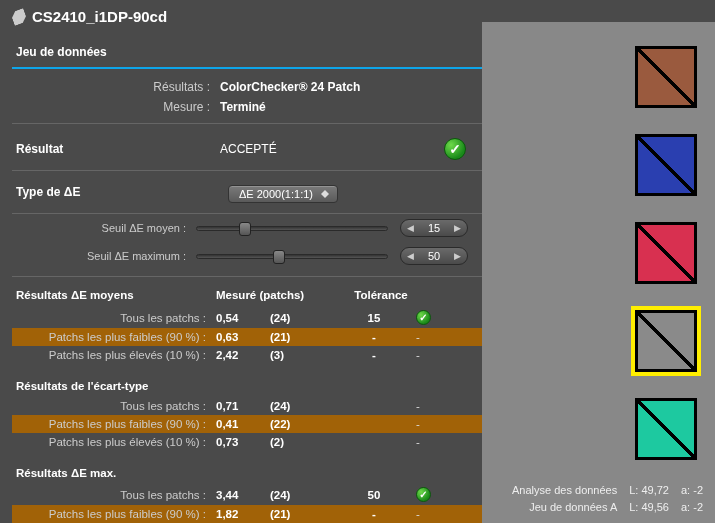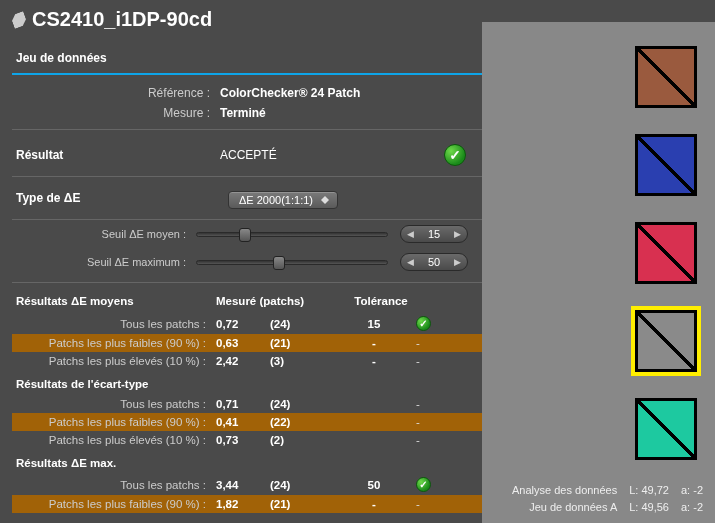--- a/index.html
+++ b/index.html
@@ -21,21 +21,21 @@
     flex: 1;
     background: #888;
     margin-top: 22px;
     padding: 24px 18px 0 0;
     position: relative;
     display: flex;
     flex-direction: column;
     align-items: flex-end;
   }
   .title {
-    font-size: 20px;
+    font-size: 15px;
     font-weight: bold;
     color: #fff;
     margin-bottom: 14px;
     display: flex;
     align-items: center;
     gap: 6px;
   }
   .tag-icon {
     width: 14px; height: 14px;
     transform: rotate(-20deg);
@@ -155,21 +155,21 @@
   .th3 { width: 90px; text-align: center; }
   .trow {
     display: flex; align-items: center; padding: 3px 0 3px 0;
   }
   .trow.alt { background: #a16207; }
   .td1 { width: 204px; text-align: right; padding-right: 10px; color: #ccc; }
   .td-m { width: 54px; font-weight: bold; color: #fff; }
   .td-p { width: 62px; font-weight: bold; color: #fff; }
   .td-t { width: 84px; text-align: center; font-weight: bold; color: #fff; }
   .td-c { width: 24px; }
-  .subhead { font-weight: bold; color: #fff; padding: 8px 8px 5px 4px; font-size: 11.5px; }
+  .subhead { font-weight: bold; color: #fff; padding: 8px 8px 5px 4px; font-size: 11.5px; margin-top: 8px; }
   .swatch {
     width: 62px; height: 62px;
     border: 3px solid #000;
     margin-bottom: 26px;
     position: relative;
   }
   .swatch::after {
     content: "";
     position: absolute; left: 0; top: 0; right: 0; bottom: 0;
     background: linear-gradient(to top right, transparent calc(50% - 1.5px), #000 calc(50% - 1.5px), #000 calc(50% + 1.5px), transparent calc(50% + 1.5px));
@@ -189,21 +189,21 @@
 <body>
 
 <div class="left">
   <div class="title">
     <span class="tag-icon"></span>
     <span>CS2410_i1DP-90cd</span>
   </div>
 
   <div class="section-head">Jeu de données</div>
   <div class="row">
-    <div class="label">Référence :</div>
+    <div class="label">Résultats :</div>
     <div class="value-bold">ColorChecker® 24 Patch</div>
   </div>
   <div class="row" style="margin-bottom:4px;">
     <div class="label">Mesure :</div>
     <div class="value-bold">Terminé</div>
   </div>
   <div class="divider"></div>
 
   <div class="result-row">
     <div class="lbl">Résultat</div>
@@ -244,21 +244,21 @@
 
   <div class="table">
     <div class="thead">
       <div class="th1">Résultats ΔE moyens</div>
       <div class="th2">Mesuré (patchs)</div>
       <div class="th3">Tolérance</div>
     </div>
     <div id="avg-rows">
         <div class="trow">
           <div class="td1">Tous les patchs :</div>
-          <div class="td-m">0,72</div>
+          <div class="td-m">0,54</div>
           <div class="td-p">(24)</div>
           <div class="td-t">15</div>
           <div class="td-c">
             <div class="check small">✓</div>
           </div>
         </div>
         <div class="trow alt">
           <div class="td1">Patchs les plus faibles (90 %) :</div>
           <div class="td-m">0,63</div>
           <div class="td-p">(21)</div>

